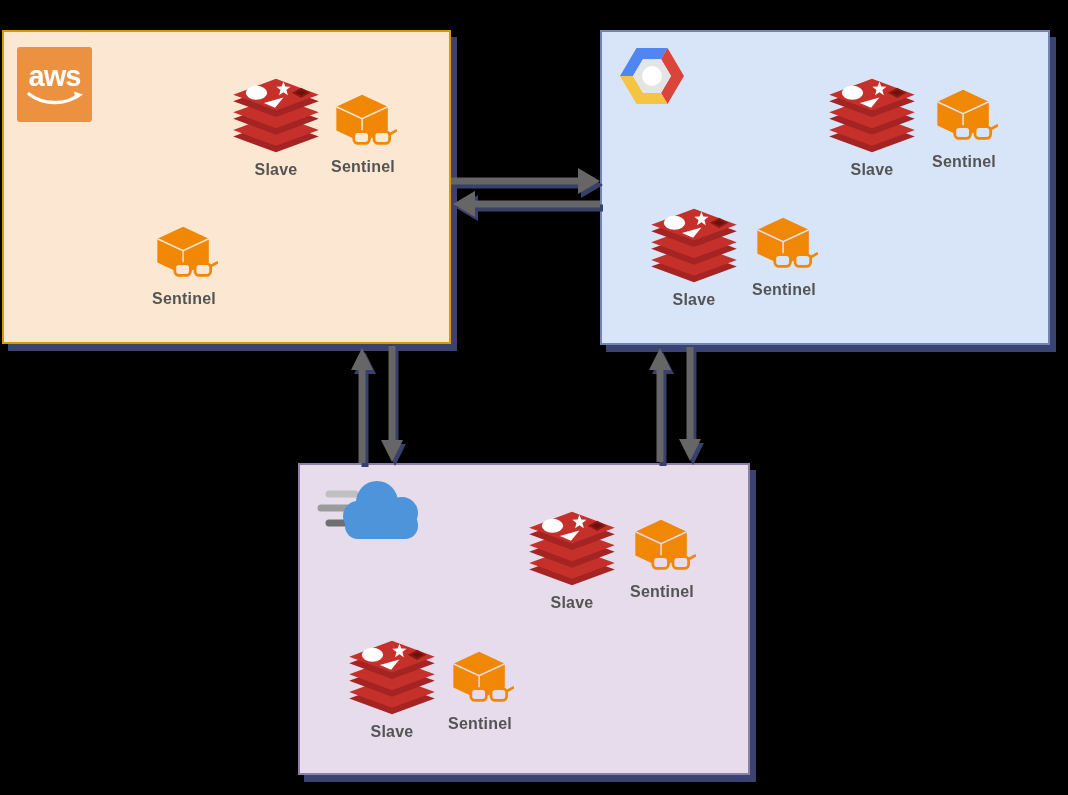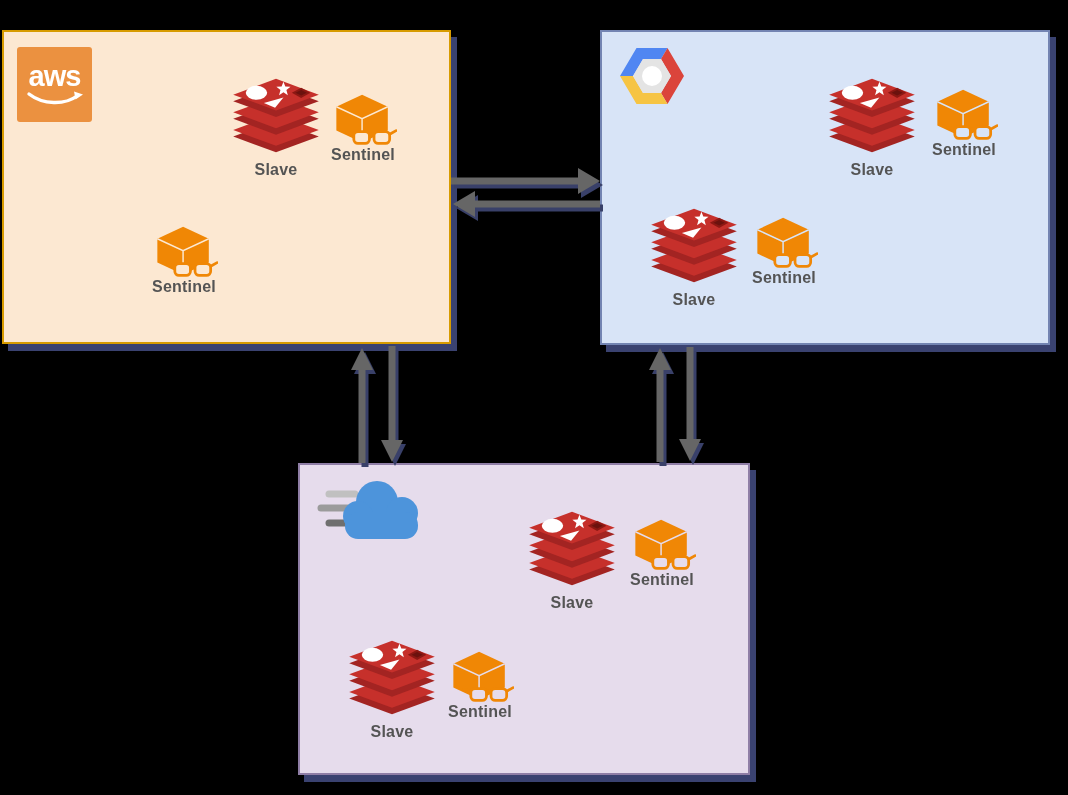--- a/index.html
+++ b/index.html
@@ -9,21 +9,21 @@
              box-shadow:6px 7px 0 #3A4270;}
   .box-aws{left:2px;top:30px;width:449px;height:314px;background:#FCE8D2;border-color:#D79B00;--lens:#FCE8D2;}
   .box-gcp{left:600px;top:30px;width:450px;height:315px;background:#D8E4F7;border-color:#7384B2;--lens:#D8E4F7;}
   .box-cloud{left:298px;top:463px;width:452px;height:312px;background:#E6DCEC;border-color:#8F7EA6;--lens:#E6DCEC;}
   .node{position:absolute;}
   .node .label{position:absolute;left:50%;transform:translateX(-50%);
                font-weight:bold;font-size:16px;color:#545454;white-space:nowrap;letter-spacing:.2px;}
   .redis-node{width:94px;height:104px;}
   .redis-node .label{top:84px;}
   .sentinel-node{width:68px;height:88px;}
-  .sentinel-node .label{top:54px;}
+  .sentinel-node .label{top:66px;}
   .arrow{position:absolute;overflow:visible;}
   .aws-logo{position:absolute;left:13px;top:15px;width:75px;height:75px;background:#EB9140;
             border-radius:3px;display:flex;flex-direction:column;align-items:center;justify-content:center;}
   .aws-word{color:#fff;font-weight:bold;font-size:29px;line-height:28px;letter-spacing:-1px;}
   .gcp-logo{position:absolute;left:17px;top:15px;}
   .cloud-logo{position:absolute;left:15px;top:13px;}
   svg{display:block;}
   .defs-holder{position:absolute;width:0;height:0;overflow:hidden;}
 </style>
 </head>

